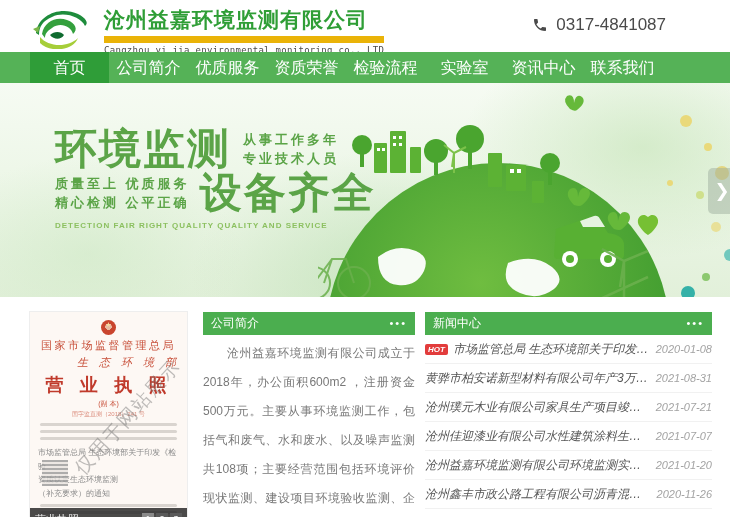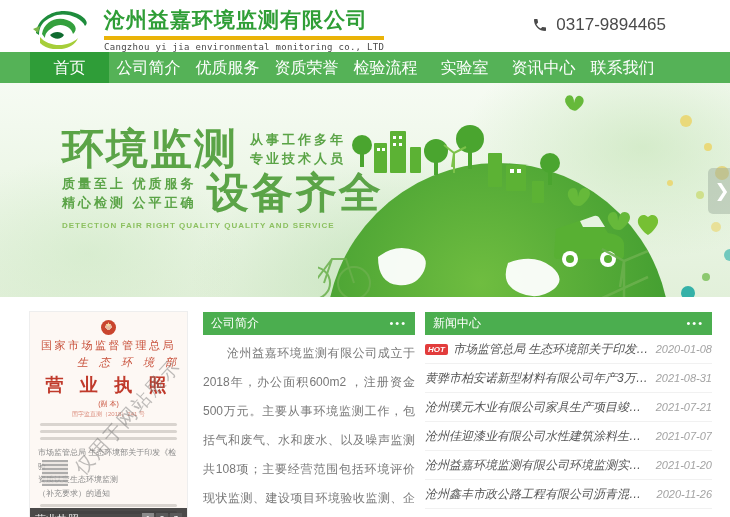--- a/index.html
+++ b/index.html
@@ -4,39 +4,39 @@
 <style>
   * { margin:0; padding:0; box-sizing:border-box; }
   body { font-family:"Liberation Sans","DejaVu Sans",sans-serif; background:#fff; }
   #page { position:relative; width:730px; height:517px; overflow:hidden; background:#fff; }
 
   
   .header { position:absolute; top:0; left:0; width:730px; height:52px; background:#fff; }
   .logo { position:absolute; left:28px; top:5px; width:66px; height:44px; }
   .brand { position:absolute; left:104px; top:6px; }
   .brand-cn { font-family:"DejaVu Serif","Liberation Serif",serif; font-weight:bold; font-size:21px; color:#2f9e36; letter-spacing:1px; }
-  .brand-en { margin-top:2px; padding-top:2px; border-top:4px solid #eab308; font-family:"DejaVu Sans Mono","Liberation Mono",monospace; font-size:9px; color:#4a4a4a; letter-spacing:0.3px; }
+  .brand-en { margin-top:2px; padding-top:2px; border-top:7px solid #eab308; font-family:"DejaVu Sans Mono","Liberation Mono",monospace; font-size:9px; color:#4a4a4a; letter-spacing:0.3px; }
   .phone { position:absolute; right:64px; top:15px; display:flex; align-items:center; gap:8px; color:#4a4a4a; font-size:17px; }
   .phone svg { width:16px; height:16px; fill:#4a4a4a; }
 
   
   .nav { position:absolute; top:52px; left:0; width:730px; height:31px; background:#55b257; display:flex; padding-left:30px; }
   .nav a { display:block; width:79px; text-align:center; line-height:31px; font-size:16px; color:#fff; text-decoration:none; }
   .nav a.active { background:#2f9d38; }
 
   
   .banner { position:absolute; top:83px; left:0; width:730px; height:214px; overflow:hidden;
     background:
       radial-gradient(260px 160px at 88% 30%, rgba(190,225,175,.55), rgba(190,225,175,0) 70%),
       radial-gradient(300px 180px at 55% 90%, rgba(170,215,160,.5), rgba(170,215,160,0) 70%),
       radial-gradient(220px 140px at 12% 80%, rgba(200,230,190,.45), rgba(200,230,190,0) 70%),
       linear-gradient(180deg,#f6fbf3 0%, #eaf5e4 60%, #e2f0da 100%);
   }
   .globe-wrap { position:absolute; left:318px; top:4px; width:420px; height:212px; }
-  .slogan { position:absolute; left:62px; top:44px; color:#5ba447; }
+  .slogan { position:absolute; left:55px; top:44px; color:#5ba447; }
   .slo-row { display:flex; align-items:center; }
   .slo-big { font-size:42px; font-weight:bold; letter-spacing:2px; line-height:1.05; }
   .slo-small { font-size:13px; font-weight:bold; letter-spacing:3px; line-height:1.5;text-align:right; }
   .slo-stack { margin-left:12px; }
   .slo-stack2 { margin-right:10px; }
   .slo-en { margin-top:6px; font-size:8px; letter-spacing:1px; color:#8cc060; font-weight:bold; }
   .carousel-next { position:absolute; right:-6px; top:85px; width:28px; height:46px; background:rgba(160,175,160,.5); border-radius:5px; display:flex; align-items:center; justify-content:center; color:#fff; font-size:18px; cursor:pointer; }
 
   
   .sec-header { height:23px; background:#4bae4f; color:#fff; display:flex; align-items:center; justify-content:space-between; padding:0 8px; font-size:12px; }
@@ -89,21 +89,21 @@
       <path d="M5 24 L12 21 L10 28 Z" fill="#7ab648"></path>
     </svg>
     <div class="brand">
       <div class="brand-cn">沧州益嘉环境监测有限公司</div>
       <div class="brand-en">Cangzhou yi jia environmental monitoring co., LTD</div>
     </div>
     <div class="phone">
       <svg viewBox="0 0 24 24">
           <path d="M6.62 10.79c1.44 2.83 3.76 5.14 6.59 6.59l2.2-2.21c.27-.27.67-.36 1.02-.24 1.12.37 2.33.57 3.57.57.55 0 1 .45 1 1V20c0 .55-.45 1-1 1-9.39 0-17-7.61-17-17 0-.55.45-1 1-1h3.5c.55 0 1 .45 1 1 0 1.25.2 2.45.57 3.57.11.35.03.74-.25 1.02l-2.2 2.2z"></path>
         </svg>
-      <span>0317-9894465</span>
+      <span>0317-4841087</span>
     </div>
   </div>
 
   <div class="nav">
     <a href="#" class="active">首页</a>
     <a href="#">公司简介</a>
     <a href="#">优质服务</a>
     <a href="#">资质荣誉</a>
     <a href="#">检验流程</a>
     <a href="#">实验室</a>

